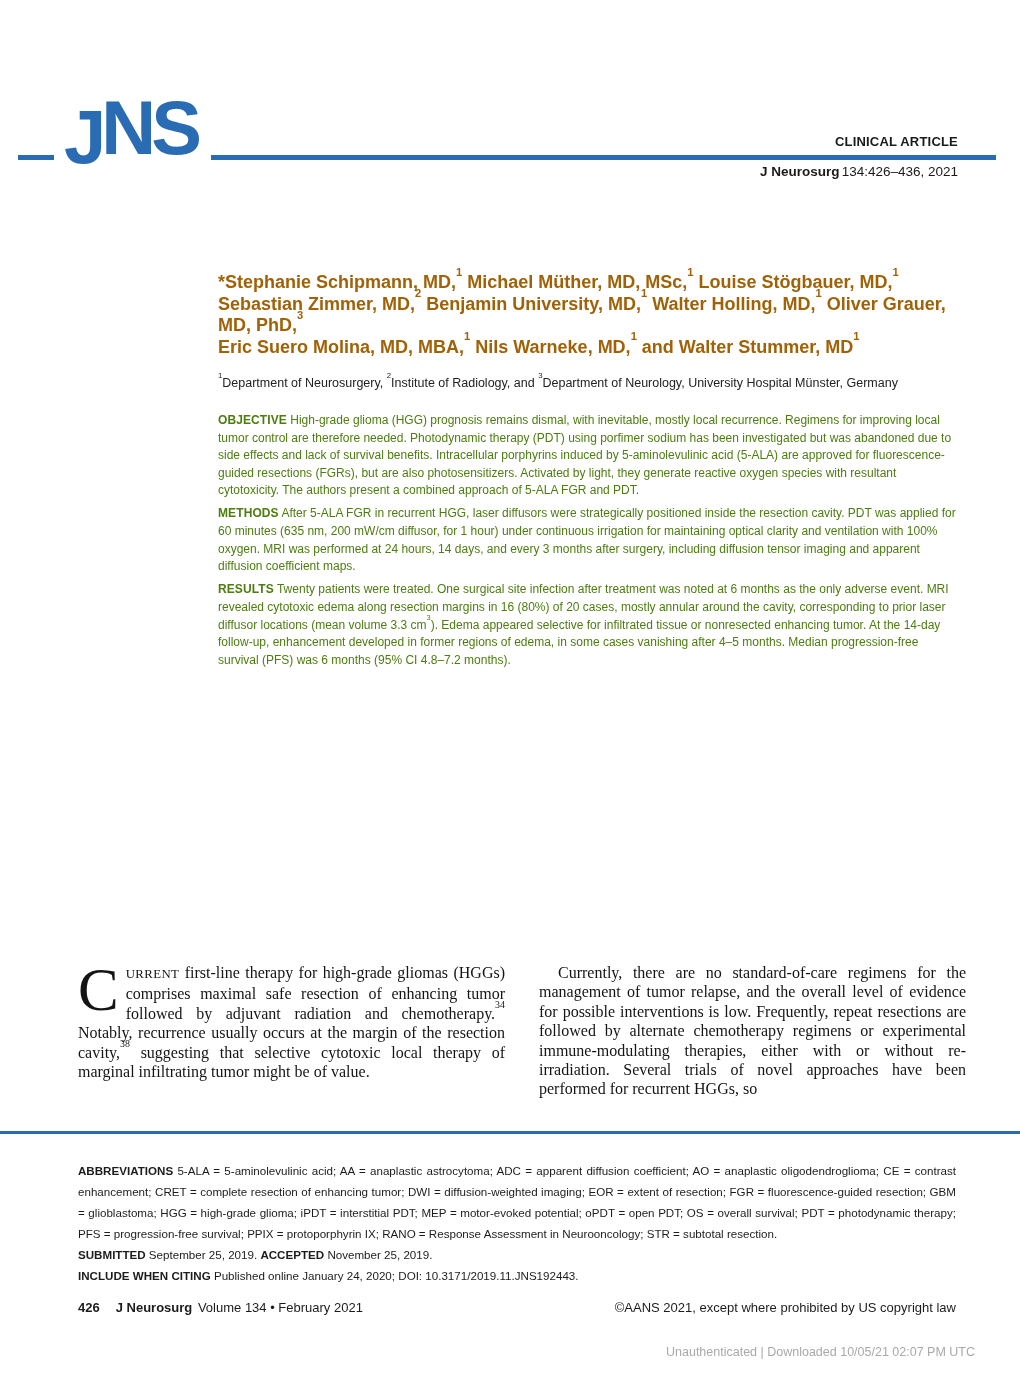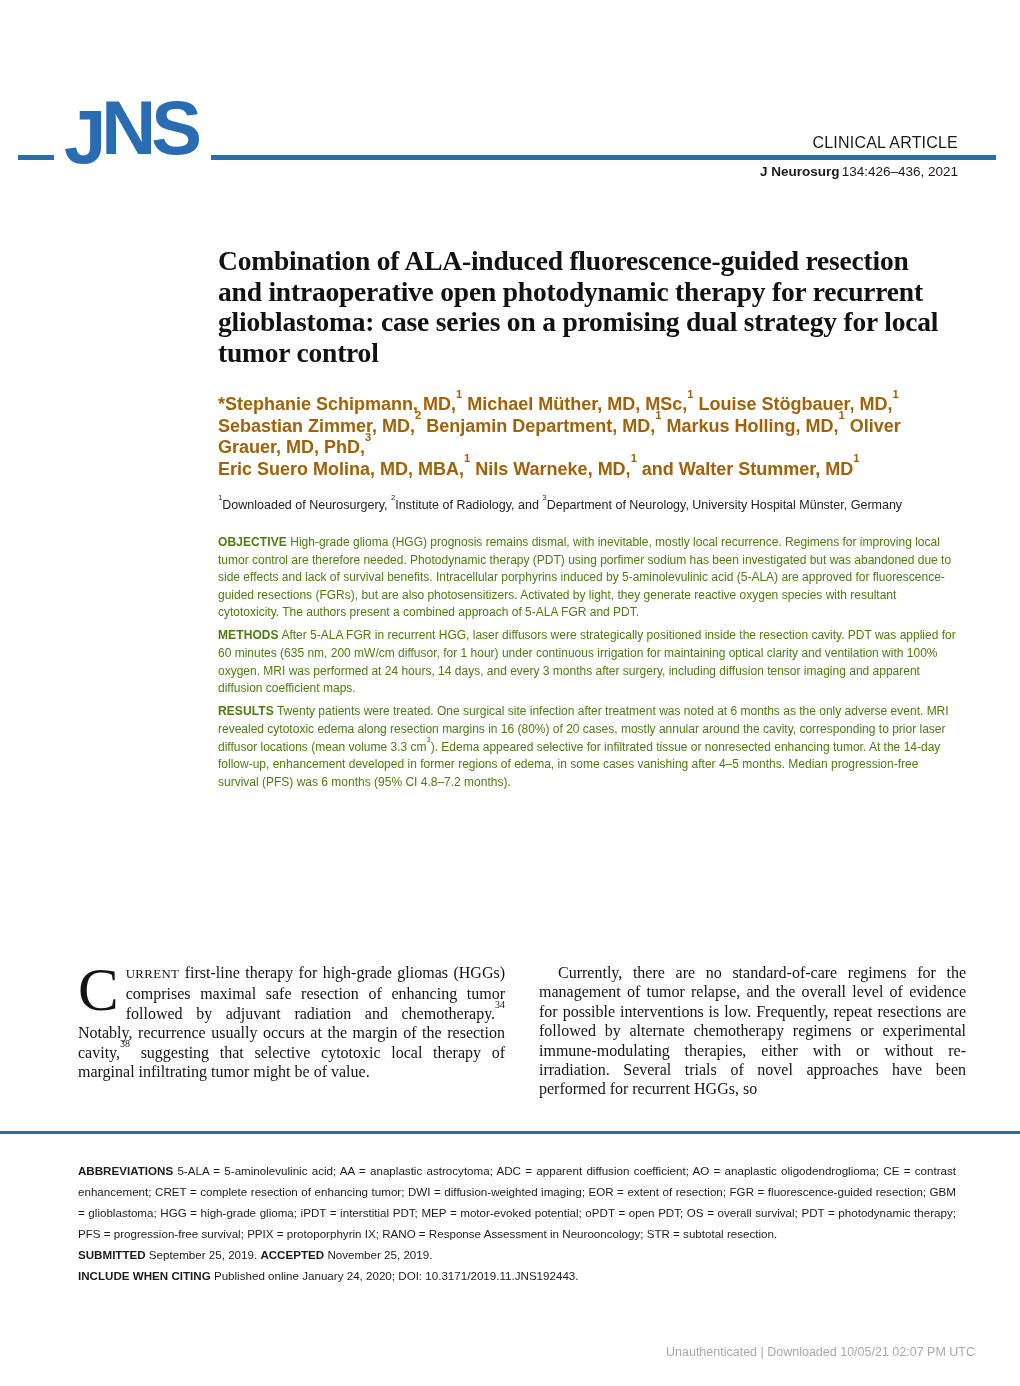--- a/index.html
+++ b/index.html
@@ -10,21 +10,21 @@
     font-family:"Liberation Sans", sans-serif; color:var(--ink); overflow:hidden;
   }
   
   .top-rule { position:absolute; left:18px; right:24px; top:155px; height:5px; background:var(--accent); z-index:1; }
   .logo {
     position:absolute; left:54px; top:92px; z-index:2; background:#fff;
     color:var(--accent); font-weight:bold; font-size:76px; line-height:72px;
     letter-spacing:-5px; padding:0 14px 6px 10px; font-family:"Liberation Sans", sans-serif;
   }
   .logo .j { display:inline-block; transform:translateY(9px); }
-  .article-type { position:absolute; right:62px; top:134px; font-size:16px; font-weight:normal; letter-spacing:0.2px; }
+  .article-type { position:absolute; right:62px; top:134px; font-size:13px; font-weight:bold; letter-spacing:0.2px; }
   .citation { position:absolute; right:62px; top:164px; font-size:13.5px; }
   .citation b { margin-right:2px; }
   
   .main { position:absolute; left:218px; top:246px; width:740px; }
   .title {
     font-family:"Liberation Serif", serif; font-weight:bold; color:#121212;
     font-size:27.5px; line-height:30.5px; letter-spacing:-0.2px;
   }
   .authors { margin-top:26px; font-weight:bold; font-size:18px; line-height:21.5px; color:#a16207; }
   .affiliation { margin-top:17px; font-size:12.5px; line-height:16px; color:#222; }
@@ -58,29 +58,28 @@
 <body>
 
 <div class="page">
 
   <div class="top-rule"></div>
   <div class="logo"><span class="j">J</span><span>NS</span></div>
   <div class="article-type">CLINICAL ARTICLE</div>
   <div class="citation"><b>J Neurosurg</b><span>134:426–436, 2021</span></div>
 
   <div class="main">
-    <h1 class="title">Combination of ALA-induced fluorescence-guided resection and intraoperative open photodynamic therapy for recurrent glioblastoma: case series on a promising dual strategy for local tumor control</h1>
 
     <div class="authors">
       <div><span>*Stephanie Schipmann, MD,</span><sup>1</sup><span> Michael Müther, MD, MSc,</span><sup>1</sup><span> Louise Stögbauer, MD,</span><sup>1</sup></div>
-      <div><span>Sebastian Zimmer, MD,</span><sup>2</sup><span> Benjamin Department, MD,</span><sup>1</sup><span> Markus Holling, MD,</span><sup>1</sup><span> Oliver Grauer, MD, PhD,</span><sup>3</sup></div>
+      <div><span>Sebastian Zimmer, MD,</span><sup>2</sup><span> Benjamin University, MD,</span><sup>1</sup><span> Walter Holling, MD,</span><sup>1</sup><span> Oliver Grauer, MD, PhD,</span><sup>3</sup></div>
       <div><span>Eric Suero Molina, MD, MBA,</span><sup>1</sup><span> Nils Warneke, MD,</span><sup>1</sup><span> and Walter Stummer, MD</span><sup>1</sup></div>
     </div>
 
-    <div class="affiliation"><sup>1</sup><span>Downloaded of Neurosurgery, </span><sup>2</sup><span>Institute of Radiology, and </span><sup>3</sup><span>Department of Neurology, University Hospital Münster, Germany</span></div>
+    <div class="affiliation"><sup>1</sup><span>Department of Neurosurgery, </span><sup>2</sup><span>Institute of Radiology, and </span><sup>3</sup><span>Department of Neurology, University Hospital Münster, Germany</span></div>
 
     <div class="abstract">
       <div class="para"><b>OBJECTIVE</b><span> High-grade glioma (HGG) prognosis remains dismal, with inevitable, mostly local recurrence. Regimens for improving local tumor control are therefore needed. Photodynamic therapy (PDT) using porfimer sodium has been investigated but was abandoned due to side effects and lack of survival benefits. Intracellular porphyrins induced by 5-aminolevulinic acid (5-ALA) are approved for fluorescence-guided resections (FGRs), but are also photosensitizers. Activated by light, they generate reactive oxygen species with resultant cytotoxicity. The authors present a combined approach of 5-ALA FGR and PDT.</span></div>
       <div class="para"><b>METHODS</b><span> After 5-ALA FGR in recurrent HGG, laser diffusors were strategically positioned inside the resection cavity. PDT was applied for 60 minutes (635 nm, 200 mW/cm diffusor, for 1 hour) under continuous irrigation for maintaining optical clarity and ventilation with 100% oxygen. MRI was performed at 24 hours, 14 days, and every 3 months after surgery, including diffusion tensor imaging and apparent diffusion coefficient maps.</span></div>
       <div class="para"><b>RESULTS</b><span> Twenty patients were treated. One surgical site infection after treatment was noted at 6 months as the only adverse event. MRI revealed cytotoxic edema along resection margins in 16 (80%) of 20 cases, mostly annular around the cavity, corresponding to prior laser diffusor locations (mean volume 3.3 cm</span><sup>3</sup><span>). Edema appeared selective for infiltrated tissue or nonresected enhancing tumor. At the 14-day follow-up, enhancement developed in former regions of edema, in some cases vanishing after 4–5 months. Median progression-free survival (PFS) was 6 months (95% CI 4.8–7.2 months).</span></div>
     </div>
   </div>
 
   <div class="columns">
     <div class="col">
@@ -92,15 +91,21 @@
     </div>
   </div>
 
   <div class="bottom-rule"></div>
   <div class="footnotes">
     <div class="fline-justify"><b>ABBREVIATIONS</b><span> 5-ALA = 5-aminolevulinic acid; AA = anaplastic astrocytoma; ADC = apparent diffusion coefficient; AO = anaplastic oligodendroglioma; CE = contrast enhancement; CRET = complete resection of enhancing tumor; DWI = diffusion-weighted imaging; EOR = extent of resection; FGR = fluorescence-guided resection; GBM = glioblastoma; HGG = high-grade glioma; iPDT = interstitial PDT; MEP = motor-evoked potential; oPDT = open PDT; OS = overall survival; PDT = photodynamic therapy; PFS = progression-free survival; PPIX = protoporphyrin IX; RANO = Response Assessment in Neurooncology; STR = subtotal resection.</span></div>
     <div><b>SUBMITTED</b><span> September 25, 2019.  </span><b>ACCEPTED</b><span> November 25, 2019.</span></div>
     <div><b>INCLUDE WHEN CITING</b><span> Published online January 24, 2020; DOI: 10.3171/2019.11.JNS192443.</span></div>
   </div>
 
+  <div class="footer-line">
+    <div class="footer-left">
+      <span class="pgnum">426</span><span class="fjournal">J Neurosurg</span> <span>Volume 134 • February 2021</span>
+    </div>
+    <div class="footer-right">©AANS 2021, except where prohibited by US copyright law</div>
+  </div>
   <div class="download">Unauthenticated | Downloaded 10/05/21 02:07 PM UTC</div>
 
 </div>
 
 </body></html>

